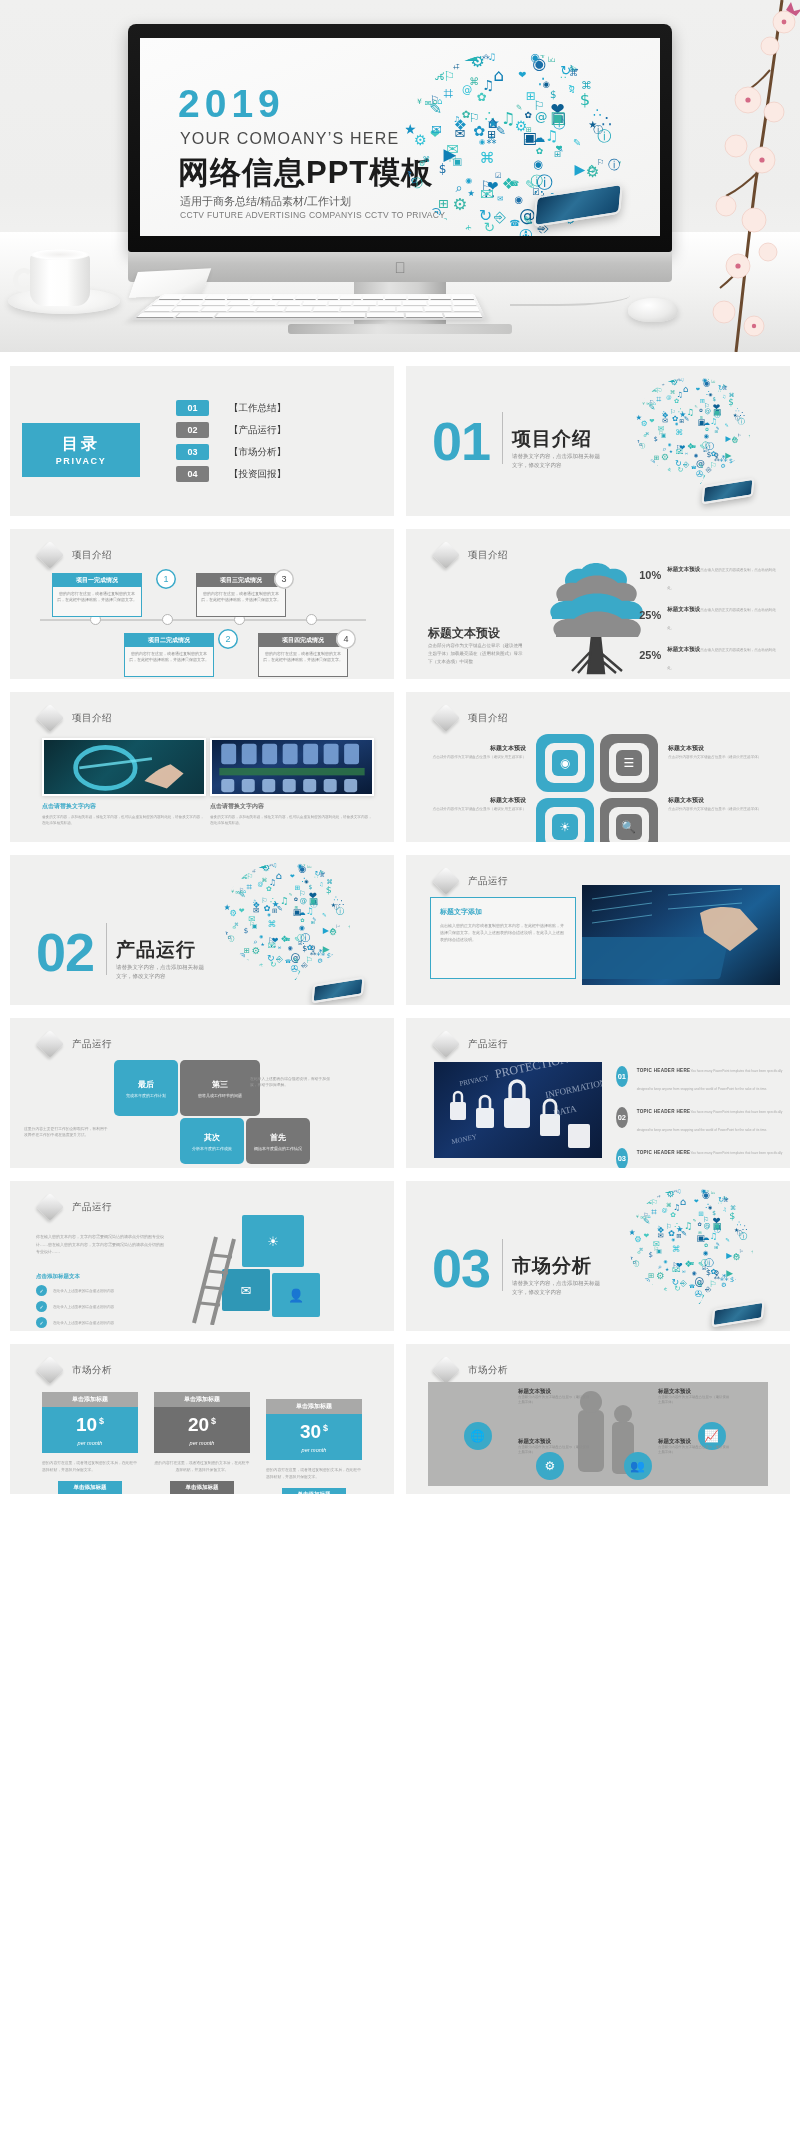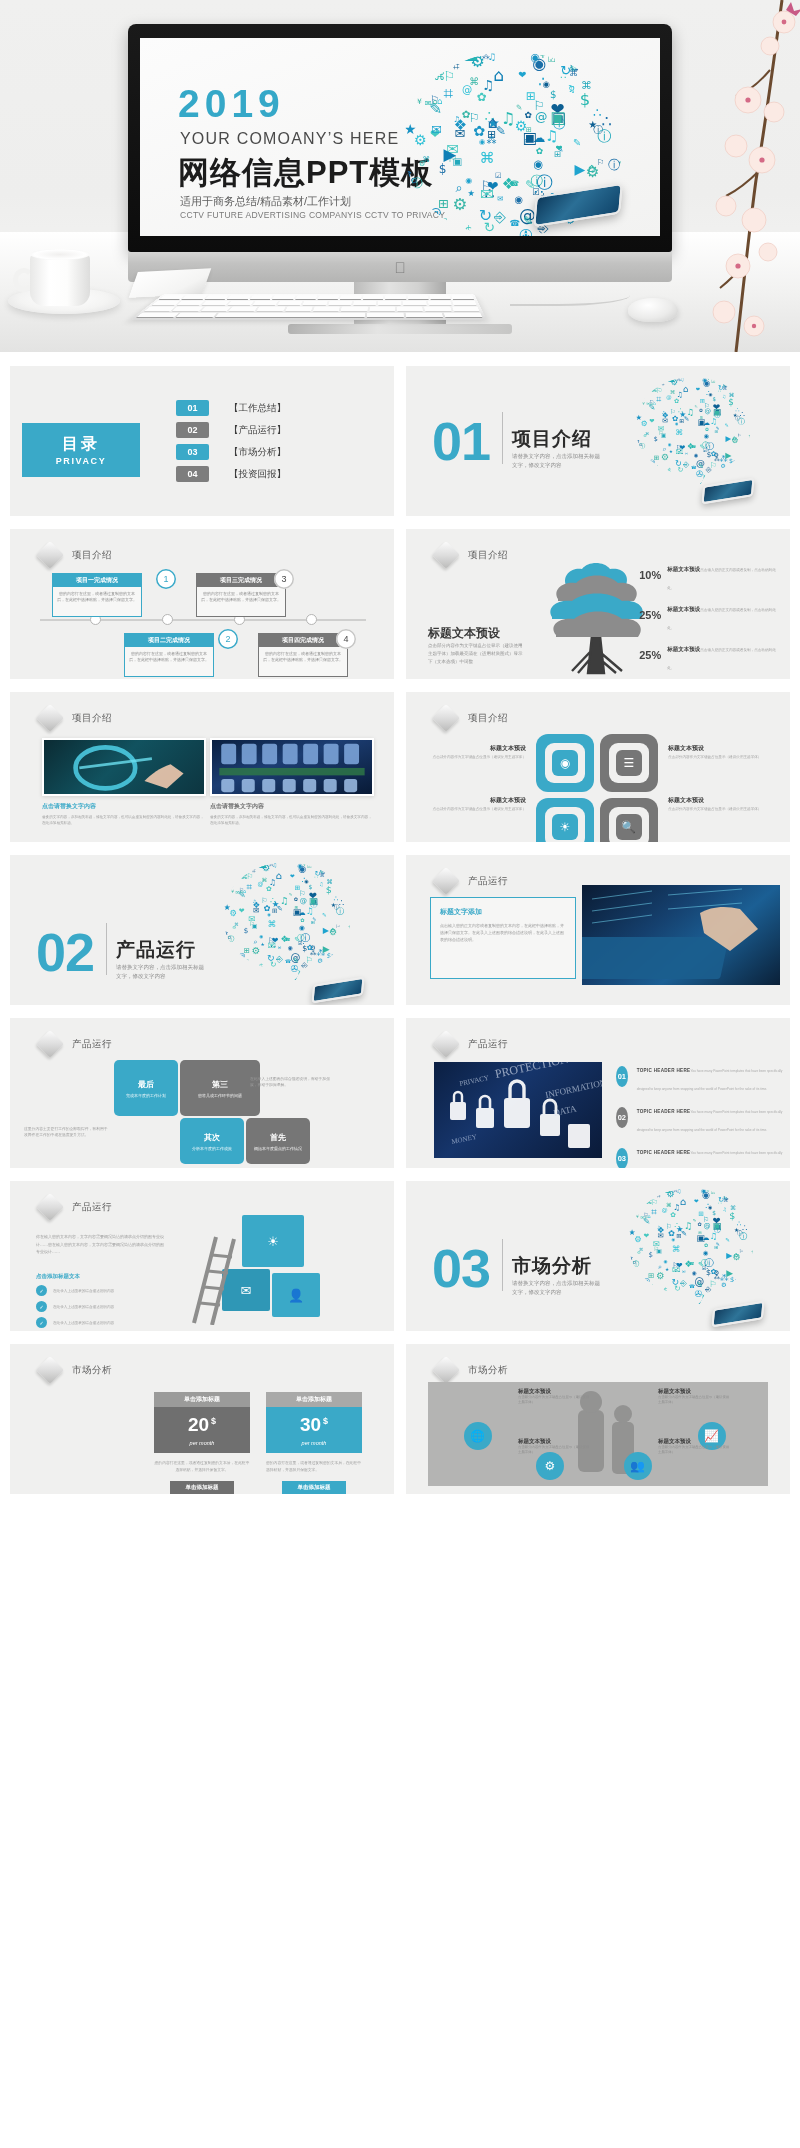--- a/index.html
+++ b/index.html
@@ -1533,30 +1533,39 @@
       <div class="div-phone" style="right:26px; bottom:8px;"></div>
     </div>
   </div>
 
   <div class="row">
     <div class="slide">
       <div class="sec-head">
         <div class="diamond"></div>
         <div class="sec-title">市场分析</div>
       </div>
+      <div class="price-card b" style="left:32px;">
+        <div class="hd">单击添加标题</div>
+        <div class="bd">
+          <div><span class="price-amt">10</span><span class="price-cur">$</span></div>
+          <div class="price-per">per month</div>
+        </div>
+        <div class="price-desc">您的内容打在这里，或者通过复制您的文本后，在此框中选择粘贴，并选择只保留文字。</div>
+        <div class="price-btn b">单击添加标题</div>
+      </div>
       <div class="price-card g" style="left:144px;text-align:center;">
         <div class="hd">单击添加标题</div>
         <div class="bd">
           <div><span class="price-amt">20</span><span class="price-cur">$</span></div>
           <div class="price-per">per month</div>
         </div>
         <div class="price-desc">您的内容打在这里，或者通过复制您的文本后，在此框中选择粘贴，并选择只保留文字。</div>
         <div class="price-btn g">单击添加标题</div>
       </div>
-      <div class="price-card b" style="left:256px;">
+      <div class="price-card b" style="left:256px;margin-top:7px;">
         <div class="hd">单击添加标题</div>
         <div class="bd">
           <div><span class="price-amt">30</span><span class="price-cur">$</span></div>
           <div class="price-per">per month</div>
         </div>
         <div class="price-desc">您的内容打在这里，或者通过复制您的文本后，在此框中选择粘贴，并选择只保留文字。</div>
         <div class="price-btn b">单击添加标题</div>
       </div>
     </div>
 

